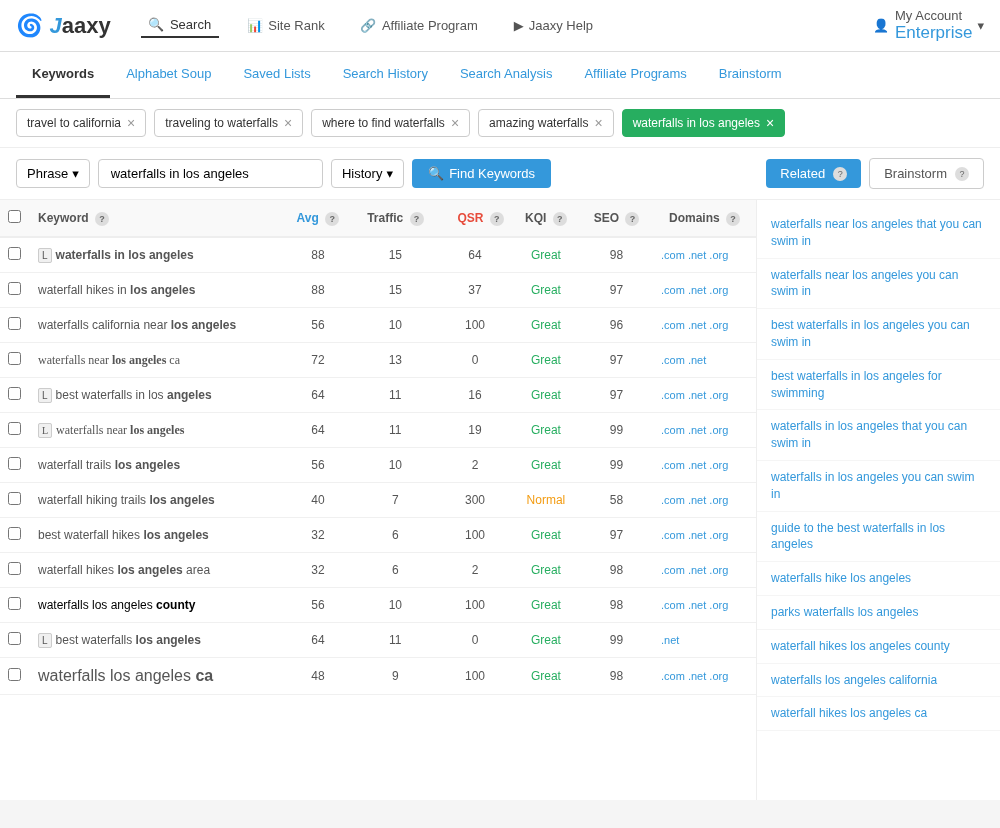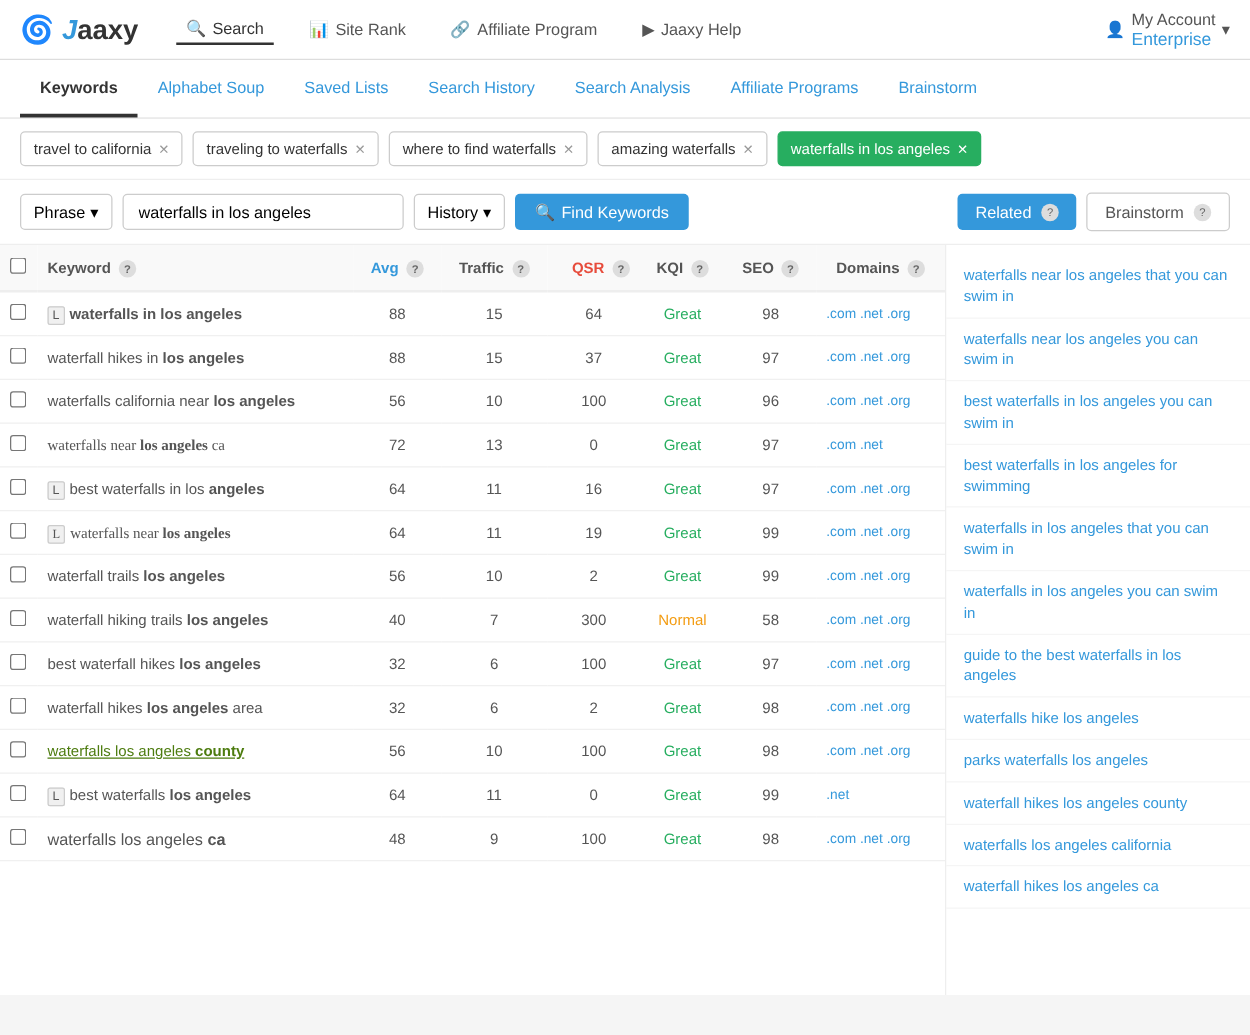--- a/index.html
+++ b/index.html
@@ -5,21 +5,21 @@
     * { box-sizing: border-box; margin: 0; padding: 0; }
     body { font-family: Arial, sans-serif; font-size: 13px; background: #f5f5f5; color: #333; }
 
     
     .top-nav { background: #fff; border-bottom: 1px solid #ddd; display: flex; align-items: center; padding: 8px 16px; gap: 20px; }
     .logo { display: flex; align-items: center; font-size: 22px; font-weight: bold; color: #333; margin-right: 10px; }
     .nav-item { display: flex; align-items: center; gap: 5px; color: #555; font-size: 13px; cursor: pointer; padding: 4px 8px; }
     .nav-item.active { color: #333; border-bottom: 2px solid #333; }
     .nav-sep { flex: 1; }
     .my-account { display: flex; align-items: center; gap: 5px; font-size: 13px; color: #555; cursor: pointer; }
-    .my-account-sub { font-size: 14px; color: #3498db; }
+    .my-account-sub { font-size: 17px; color: #3498db; }
 
     
     .sub-nav { background: #fff; border-bottom: 1px solid #ddd; display: flex; align-items: center; padding: 0 16px; }
     .sub-nav-item { padding: 14px 16px; font-size: 13px; color: #3498db; cursor: pointer; border-bottom: 3px solid transparent; }
     .sub-nav-item.active { color: #333; border-bottom: 3px solid #333; font-weight: bold; }
 
     
     .search-tags { background: #fff; padding: 10px 16px; display: flex; gap: 8px; align-items: center; border-bottom: 1px solid #eee; flex-wrap: wrap; }
     .tag { display: flex; align-items: center; gap: 6px; border: 1px solid #ccc; border-radius: 4px; padding: 5px 10px; background: #fff; font-size: 12px; color: #333; }
     .tag.active-tag { background: #27ae60; color: #fff; border-color: #27ae60; }
@@ -286,41 +286,41 @@
               <td style="font-size: 12px;"><span style="color: rgb(85, 85, 85);">waterfall hikes <strong>los angeles</strong> area</span></td>
               <td class="num-col">32</td>
               <td class="num-col">6</td>
               <td class="num-col">2</td>
               <td class="num-col"><span class="status-great">Great</span></td>
               <td class="num-col">98</td>
               <td class="domains-col">.com .net .org</td>
             </tr>
             <tr>
               <td><input type="checkbox" style=""></td>
-              <td style="font-size: 12px;"><span style="color: #4d7c0f; text-decoration: underline;">waterfalls los angeles <strong>county</strong></span></td>
+              <td style="font-size: 12px;"><span style="color: #000000;">waterfalls los angeles <strong>county</strong></span></td>
               <td class="num-col">56</td>
               <td class="num-col">10</td>
               <td class="num-col">100</td>
               <td class="num-col"><span class="status-great">Great</span></td>
               <td class="num-col">98</td>
               <td class="domains-col">.com .net .org</td>
             </tr>
             <tr>
               <td><input type="checkbox" style=""></td>
               <td style="font-size: 12px;"><span class="l-badge">L</span><span style="color: rgb(85, 85, 85);">best waterfalls <strong>los angeles</strong></span></td>
               <td class="num-col">64</td>
               <td class="num-col">11</td>
               <td class="num-col">0</td>
               <td class="num-col"><span class="status-great">Great</span></td>
               <td class="num-col">99</td>
               <td class="domains-col">.net</td>
             </tr>
             <tr>
               <td><input type="checkbox" style=""></td>
-              <td style="font-size: 13px;"><span style="color: rgb(85, 85, 85);">waterfalls los angeles <strong>ca</strong></span></td>
+              <td style="font-size: 16px;"><span style="color: rgb(85, 85, 85);">waterfalls los angeles <strong>ca</strong></span></td>
               <td class="num-col">48</td>
               <td class="num-col">9</td>
               <td class="num-col">100</td>
               <td class="num-col"><span class="status-great">Great</span></td>
               <td class="num-col">98</td>
               <td class="domains-col">.com .net .org</td>
             </tr>
           </tbody>
       </table>
     </div>

